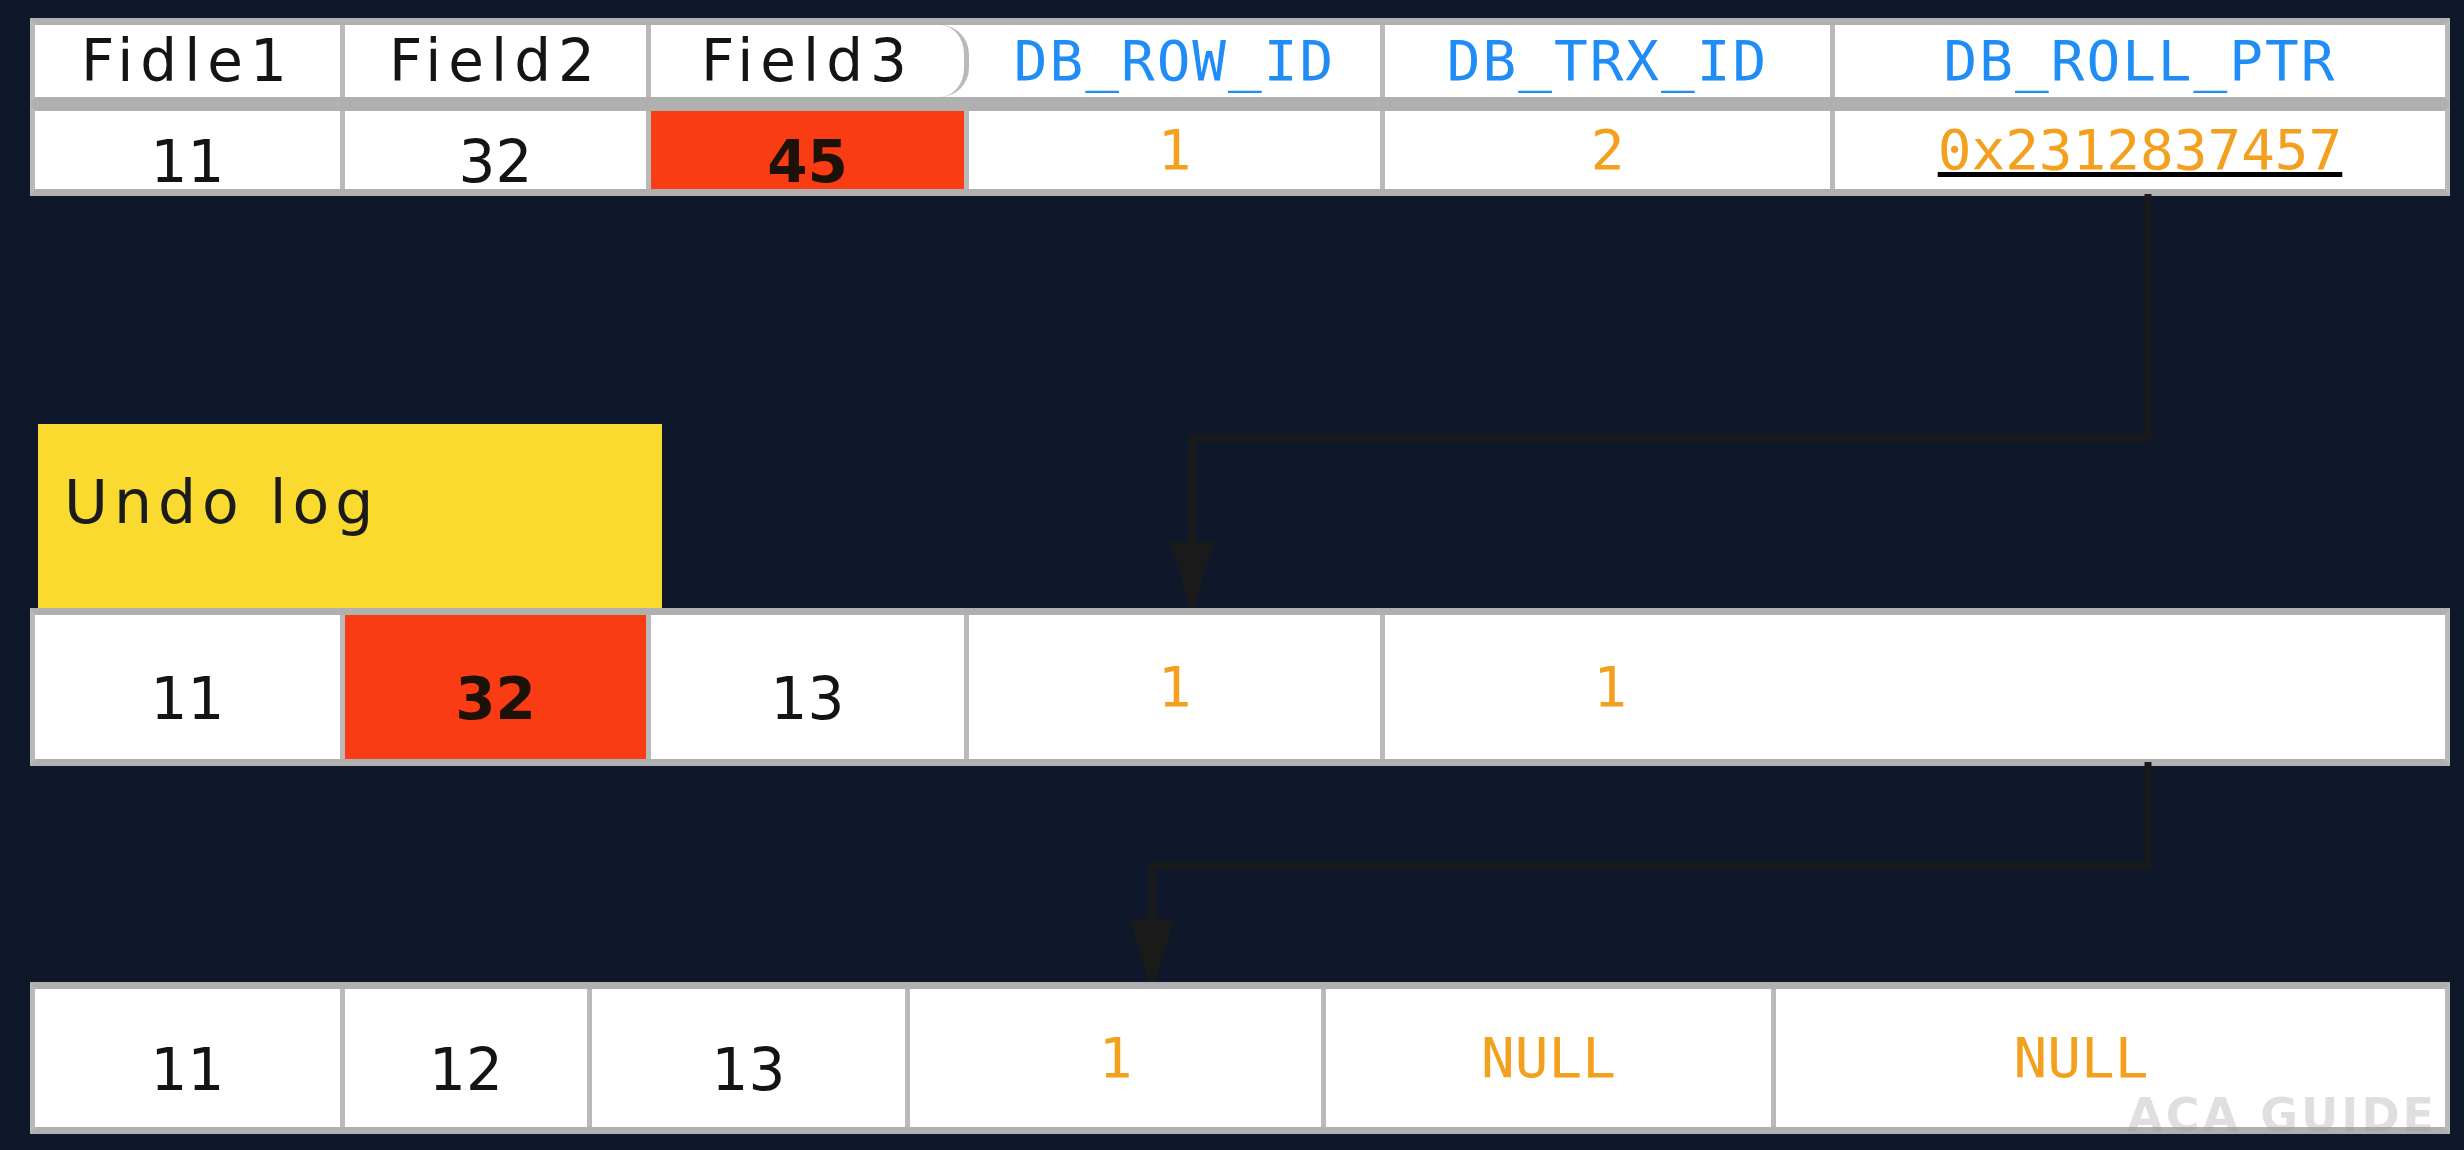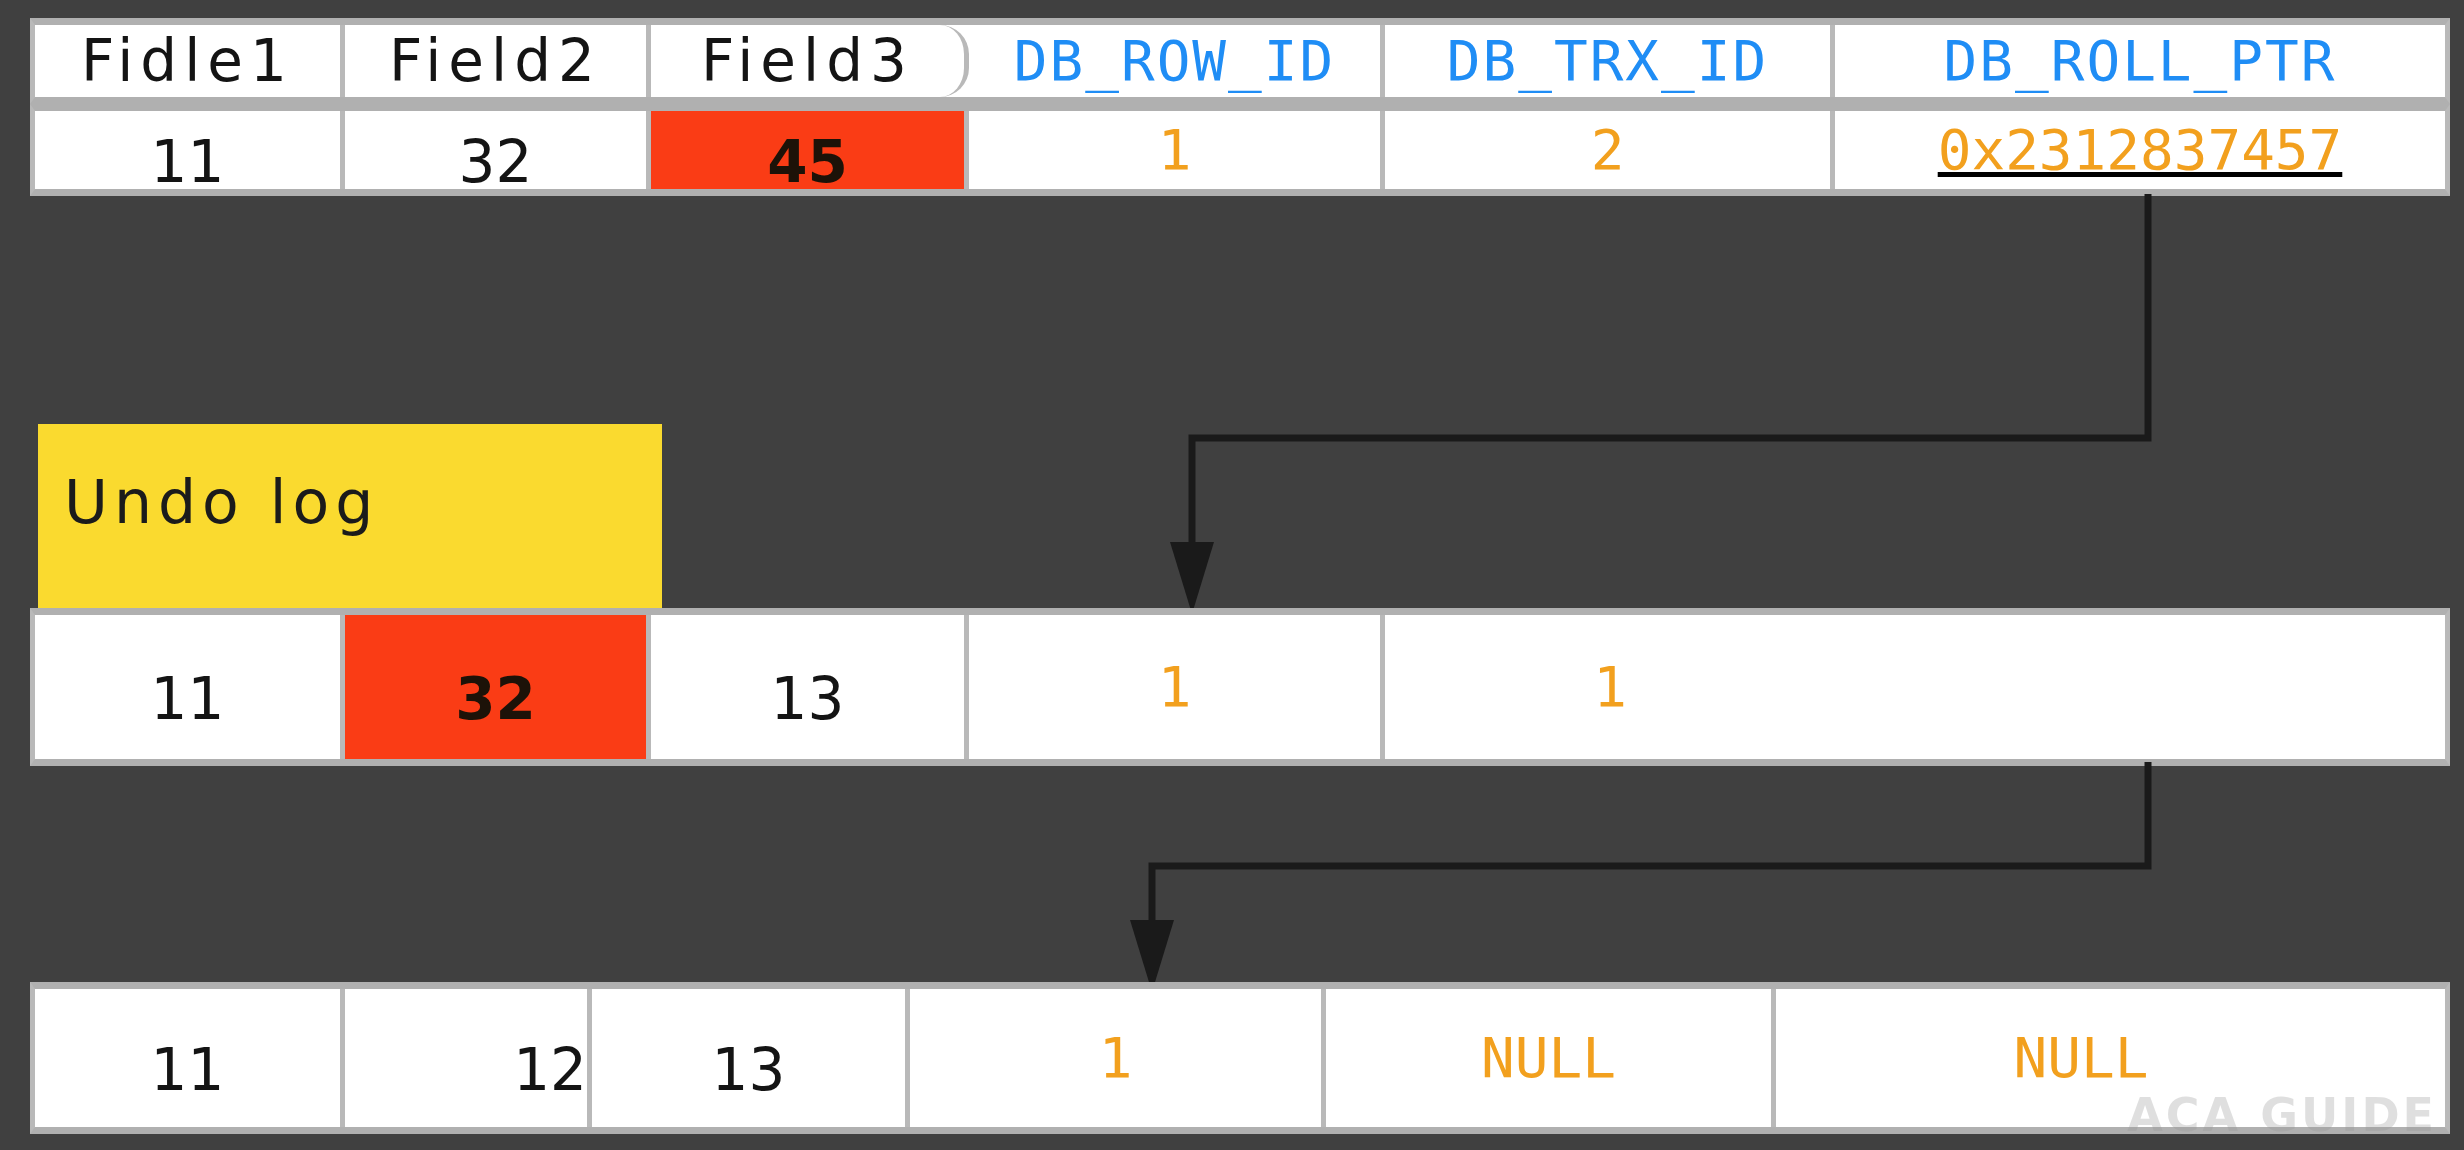--- a/index.html
+++ b/index.html
@@ -7,21 +7,21 @@
     padding: 0;
     background: #ffffff;
   }
   body {
     font-family: "DejaVu Sans", sans-serif;
   }
   #canvas {
     position: relative;
     width: 2464px;
     height: 1150px;
-    background: #404040;
+    background: #0f172a;
     overflow: hidden;
   }
 
   
   .row {
     position: absolute;
     display: flex;
     box-sizing: border-box;
     background: #ffffff;
     border-top: 7px solid #b0b0b0;
@@ -199,21 +199,21 @@
 
   <svg class="connector" id="connector-2" style="left:1130px; top:758px; width:1040px; height:240px;" viewBox="0 0 1040 240">
     <polyline points="1018,4 1018,108 22,108 22,200" fill="none" stroke="#1a1a1a" stroke-width="7"></polyline>
     <polygon points="22,234 0,162 44,162" fill="#1a1a1a"></polygon>
   </svg>
 
   <div class="row" id="row-undo-2" style="left:30px; top:982px; width:2420px; height:152px;">
     <div class="cell val-plain" style="width:310px;">
       <span class="txt">11</span>
     </div>
-    <div class="cell val-plain" style="width:247px;justify-content:flex-end;">
+    <div class="cell val-plain" style="width:247px;">
       <span class="txt">12</span>
     </div>
     <div class="cell val-plain" style="width:318px;">
       <span class="txt">13</span>
     </div>
     <div class="cell val-sys" style="width:416px;">
       <span class="txt">1</span>
     </div>
     <div class="cell val-sys" style="width:450px;">
       <span class="txt">NULL</span>

